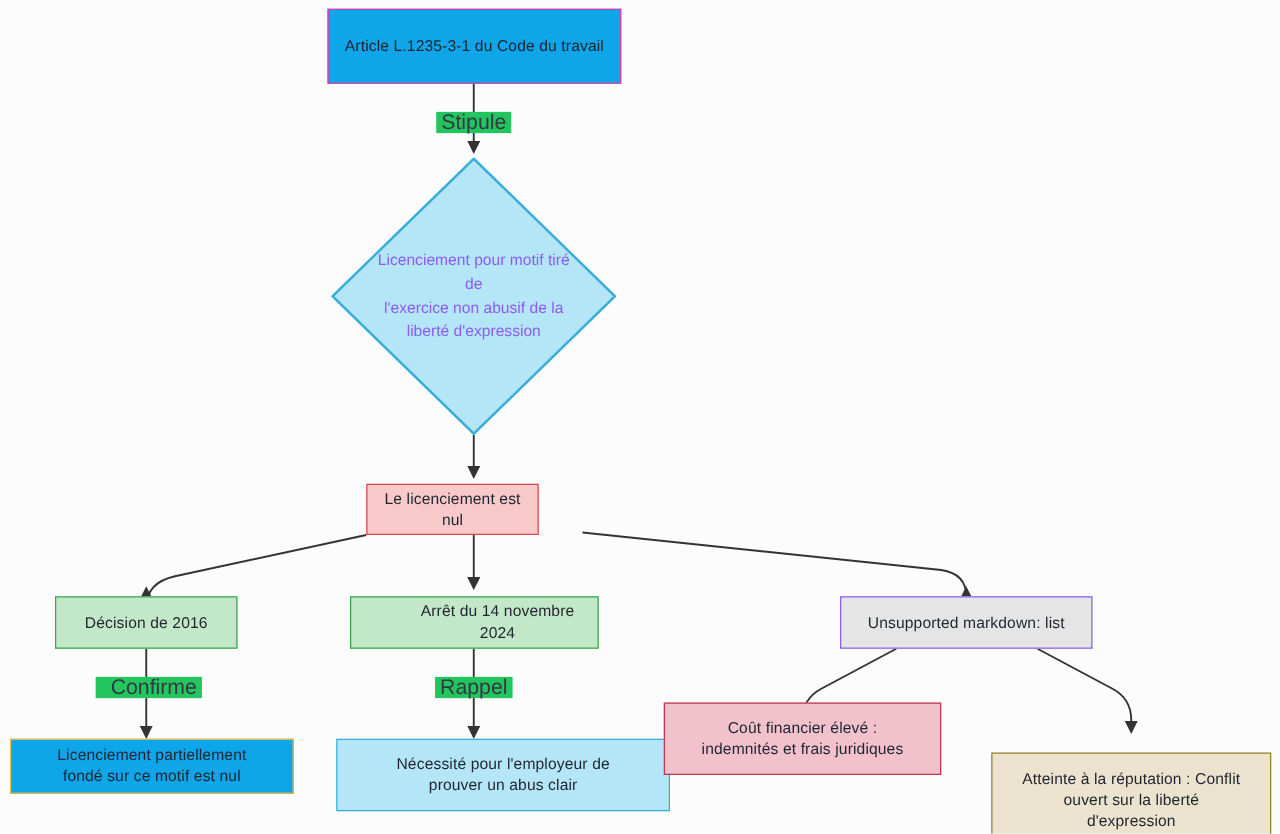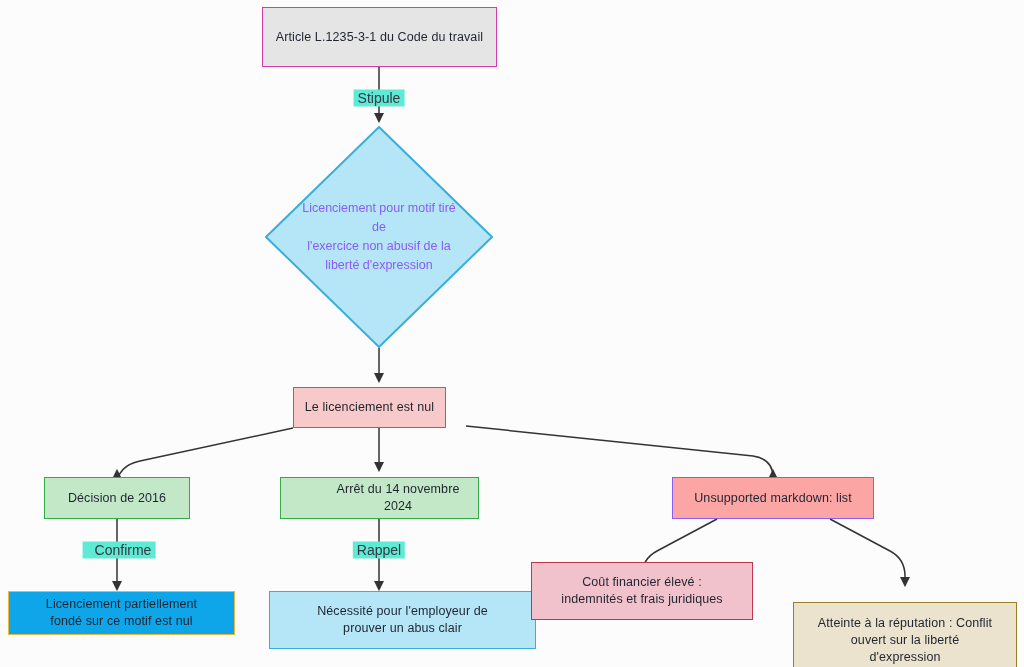--- a/index.html
+++ b/index.html
@@ -65,23 +65,23 @@
     font-size: 12.5px;
     line-height: 19px;
     color: #8b5cf6;
     white-space: pre-line;
     font-family: "Liberation Sans", sans-serif;
   }
   
   .edge-label {
     position: absolute;
     transform: translate(-50%, -50%);
-    background: #5eead4;
+    background: #22c55e;
     color: #333842;
-    font-size: 14px;
+    font-size: 17px;
     line-height: 15px;
     padding: 1px 4px;
     white-space: nowrap;
     font-family: "Liberation Sans", sans-serif;
   }
 </style>
 </head>
 <body>
 
 <div id="canvas">
@@ -105,46 +105,46 @@
 
     <path d="M 117,519 L 117,589" fill="none" stroke="#333333" stroke-width="1.5" marker-end="url(#arrow)"></path>
 
     <path d="M 379,519 L 379,589" fill="none" stroke="#333333" stroke-width="1.5" marker-end="url(#arrow)"></path>
 
     <path d="M 717,519 L 657,551 Q 642,559 642,576 L 642,588" fill="none" stroke="#333333" stroke-width="1.5" marker-end="url(#arrow)"></path>
 
     <path d="M 830,519 L 890,551 Q 905,559 905,576 L 905,585" fill="none" stroke="#333333" stroke-width="1.5" marker-end="url(#arrow)"></path>
   </svg>
 
-  <div class="node" style="left:262px; top:7px; width:235px; height:60px; background:#e5e5e5; border-color:#d63bb0;">
+  <div class="node" style="left:262px; top:7px; width:235px; height:60px; background:#0ea5e9; border-color:#d63bb0;">
     <span class="label">Article L.1235-3-1 du Code du travail</span>
   </div>
 
   <div class="diamond-wrap" style="left:265px; top:126px; width:228px; height:222px;">
     <svg class="diamond-shape" viewBox="0 0 228 222" preserveAspectRatio="none" xmlns="http://www.w3.org/2000/svg">
       <polygon points="114,1 227,111 114,221 1,111" fill="#b5e6f7" stroke="#3aaed8" stroke-width="2"></polygon>
     </svg>
     <div class="diamond-label">Licenciement pour motif tiré de
 l'exercice non abusif de la
 liberté d'expression</div>
   </div>
 
-  <div class="node" style="left:293px; top:387px; width:153px; height:41px; background:#f8c9c9; border-color:#d94a4a;">
+  <div class="node" style="left:293px; top:387px; width:138px; height:41px; background:#f8c9c9; border-color:#d94a4a;">
     <span class="label">Le licenciement est nul</span>
   </div>
 
   <div class="node" style="left:44px; top:477px; width:146px; height:42px; background:#c3e8c8; border-color:#35a84a;">
     <span class="label">Décision de 2016</span>
   </div>
 
   <div class="node" style="left:280px; top:477px; width:199px; height:42px; background:#c3e8c8; border-color:#35a84a;padding-left:37px;">
     <span class="label">Arrêt du 14 novembre 2024</span>
   </div>
 
-  <div class="node" style="left:672px; top:477px; width:202px; height:42px; background:#fca5a5; border-color:#8b5cf6;">
+  <div class="node" style="left:672px; top:477px; width:202px; height:42px; background:#e5e5e5; border-color:#8b5cf6;">
     <span class="label">Unsupported markdown: list</span>
   </div>
 
   <div class="node" style="left:8px; top:591px; width:227px; height:44px; background:#0ea5e9; border-color:#e8b93c;">
     <span class="label">Licenciement partiellement
 fondé sur ce motif est nul</span>
   </div>
 
   <div class="node" style="left:269px; top:591px; width:267px; height:58px; background:#b5e6f7; border-color:#3aaed8;">
     <span class="label">Nécessité pour l'employeur de

